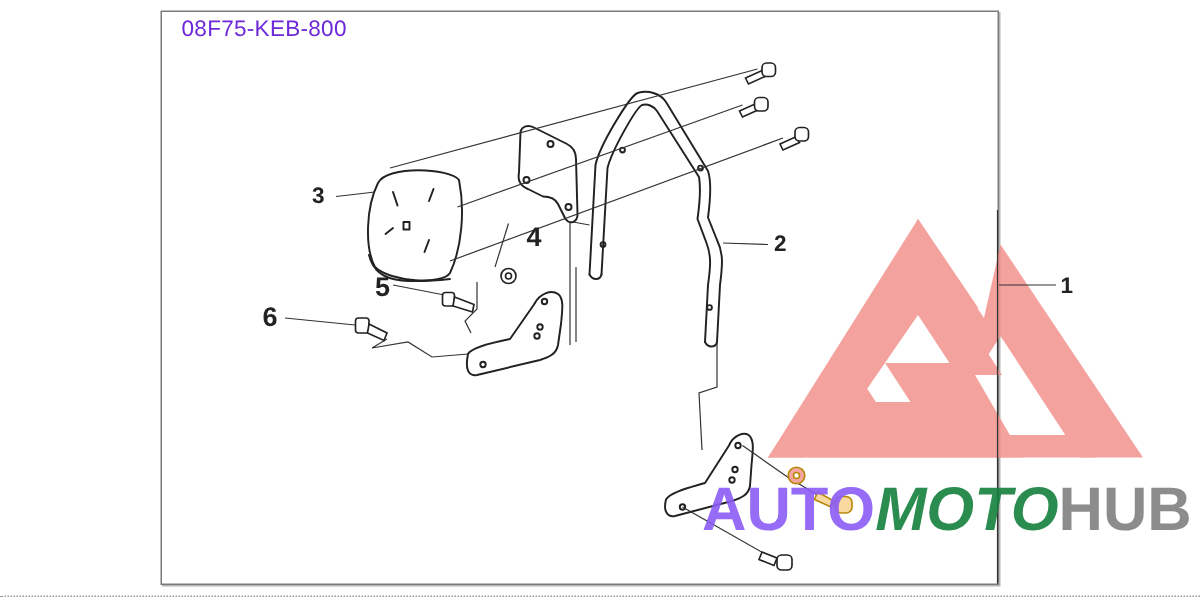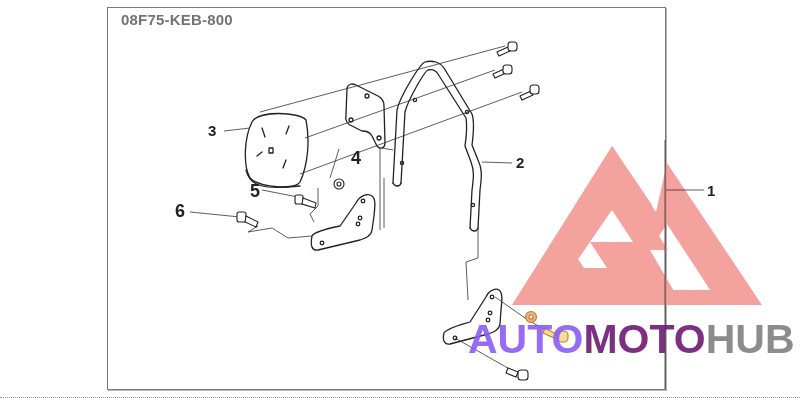--- a/index.html
+++ b/index.html
@@ -1,18 +1,18 @@
 <!DOCTYPE html>
 <html><head>
 <meta charset="utf-8">
 <style>
   html, body { margin:0; padding:0; background:#ffffff; }
   body { width:800px; height:402px; position:relative; overflow:hidden; font-family:"Liberation Sans", sans-serif; }
   #frame { position:absolute; left:107px; top:7px; width:557px; height:381px; border:1px solid #7a7a7a; box-shadow:1px 1px 0 #b5b5b5; background:#fff; }
-  #code { position:absolute; left:121px; top:11px; font-size:15px; font-weight:bold; color:#737373; letter-spacing:0.2px; }
+  #code { position:absolute; left:121px; top:11px; font-size:15px; font-weight:normal; color:#6d28d9; letter-spacing:0.2px; }
   #diagram { position:absolute; left:0; top:0; width:800px; height:402px; }
   .callout { position:absolute; font-size:15px; font-weight:bold; color:#222; }
   #bottom-rule { position:absolute; left:0; top:397px; width:800px; height:0; border-top:1px dotted #999; }
   #wm-text { position:absolute; left:468px; top:316px; font-size:41px; font-weight:bold; letter-spacing:0px; white-space:nowrap; }
   #wm-text span { display:inline-block; }
 </style>
 </head>
 <body>
 
 <div id="frame"></div>
@@ -140,16 +140,16 @@
 </svg>
 
 <div class="callout" style="left:707px;top:182px;">1</div>
 <div class="callout" style="left:516px;top:154px;">2</div>
 <div class="callout" style="left:208px;top:122px;">3</div>
 <div class="callout" style="left:351px;top:148px;font-size:18px;">4</div>
 <div class="callout" style="left:250px;top:181px;font-size:18px;">5</div>
 <div class="callout" style="left:175px;top:201px;font-size:18px;">6</div>
 
 <div id="wm-text">
-  <span style="color:#8b5cf6;opacity:0.9;">AUTO</span><span style="color:#701a75;opacity:0.9;">MOTO</span><span style="color:#8c8c8c;">HUB</span>
+  <span style="color:#8b5cf6;opacity:0.9;">AUTO</span><span style="color:#15803d;opacity:0.9;font-style:italic;">MOTO</span><span style="color:#8c8c8c;">HUB</span>
 </div>
 
 <div id="bottom-rule"></div>
 
 </body></html>

